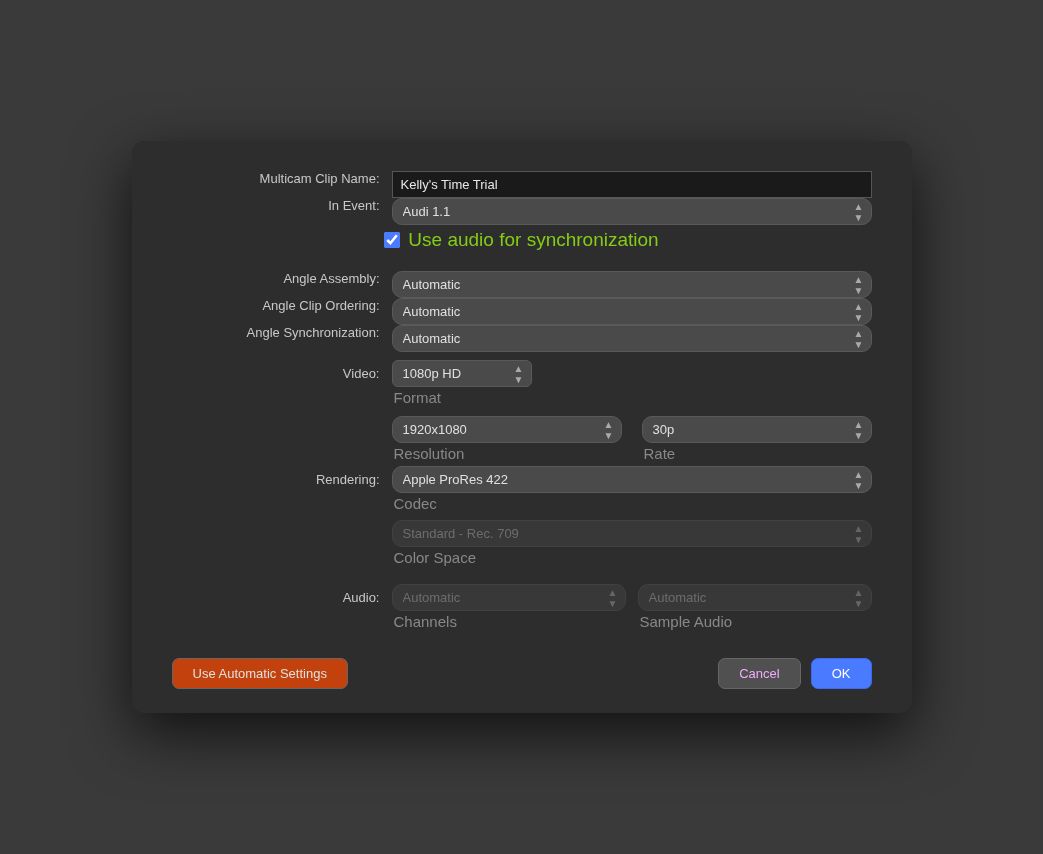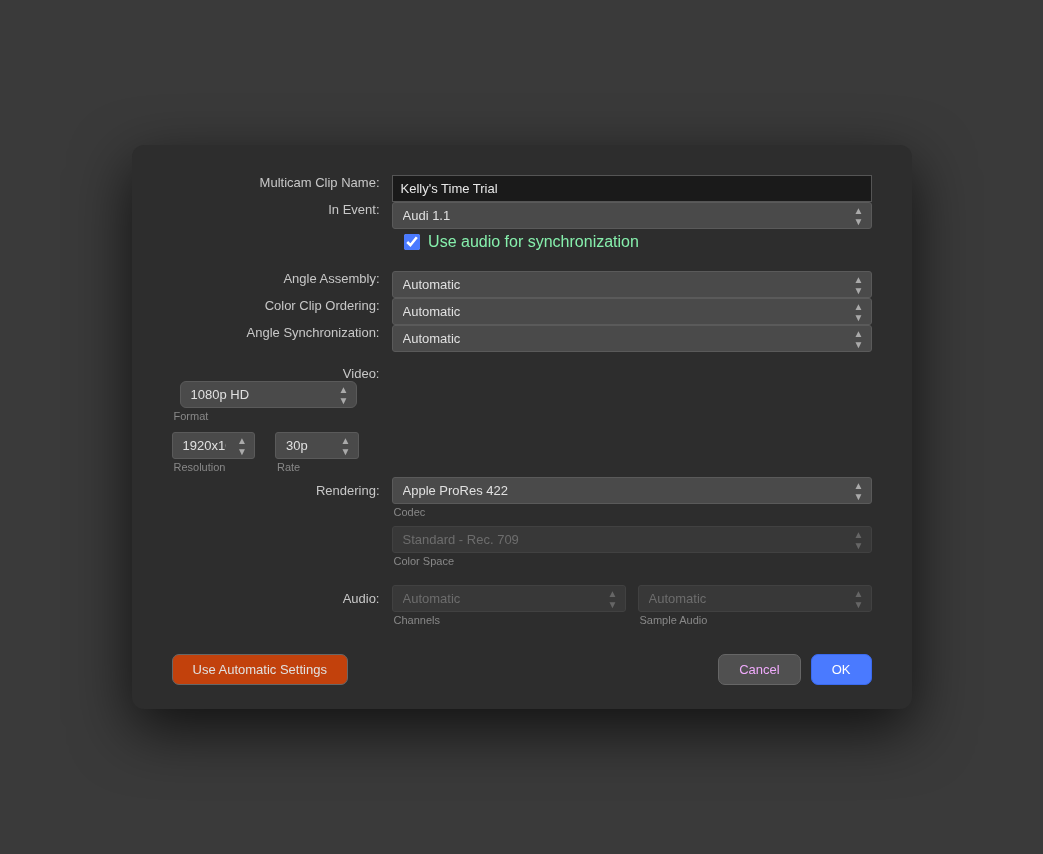--- a/index.html
+++ b/index.html
@@ -60,21 +60,21 @@
       position: relative;
       display: inline-block;
       width: 100%;
     }
 
     .select-wrapper select {
       appearance: none;
       -webkit-appearance: none;
       background: #4a4a4a;
       border: 1px solid #5a5a5a;
-      border-radius: 3px;
+      border-radius: 10px;
       color: #e0e0e0;
       font-size: 13px;
       padding: 5px 28px 5px 10px;
       width: 100%;
       cursor: pointer;
       outline: none;
     }
 
     .select-wrapper select:disabled {
       color: #888;
@@ -111,41 +111,40 @@
 
     .checkbox-row input[type="checkbox"] {
       width: 16px;
       height: 16px;
       accent-color: #4a7aff;
       margin-right: 8px;
       cursor: pointer;
     }
 
     .checkbox-row label {
-      font-size: 16px;
-      color: #86efac;
+      font-size: 19px;
+      color: #84cc16;
       cursor: pointer;
     }
 
     .video-row {
       display: flex;
       align-items: flex-start;
       margin-bottom: 0;
-      flex-direction: column;
     }
 
     .video-inner {
       flex: 1;
       display: flex;
       flex-direction: column;
       gap: 4px;
     }
 
     .sub-label {
-      font-size: 11px;
+      font-size: 15px;
       color: #888;
       margin-top: 2px;
       padding-left: 2px;
     }
 
     .format-row {
       margin-bottom: 6px;
     }
 
     .resolution-rate-row {
@@ -236,22 +235,21 @@
     }
 
     .footer-right {
       display: flex;
       gap: 10px;
     }
 
     .select-wrapper-small {
       position: relative;
       display: inline-block;
-      width: 177px;
-      margin-left: 8px;
+      width: 140px;
     }
 
     .select-wrapper-small select {
       appearance: none;
       -webkit-appearance: none;
       background: #4a4a4a;
       border: 1px solid #5a5a5a;
       border-radius: 6px;
       color: #e0e0e0;
       font-size: 13px;
@@ -303,21 +301,21 @@
         </select>
         <div class="select-arrow">
           <span>▲</span>
             <span>▼</span>
         </div>
       </div>
     </div>
   </div>
 
   <div class="form-row">
-    <div class="form-label">Color Clip Ordering:</div>
+    <div class="form-label">Angle Clip Ordering:</div>
     <div class="form-control">
       <div class="select-wrapper">
         <select>
           <option>Automatic</option>
         </select>
         <div class="select-arrow">
           <span>▲</span>
             <span>▼</span>
         </div>
       </div>

